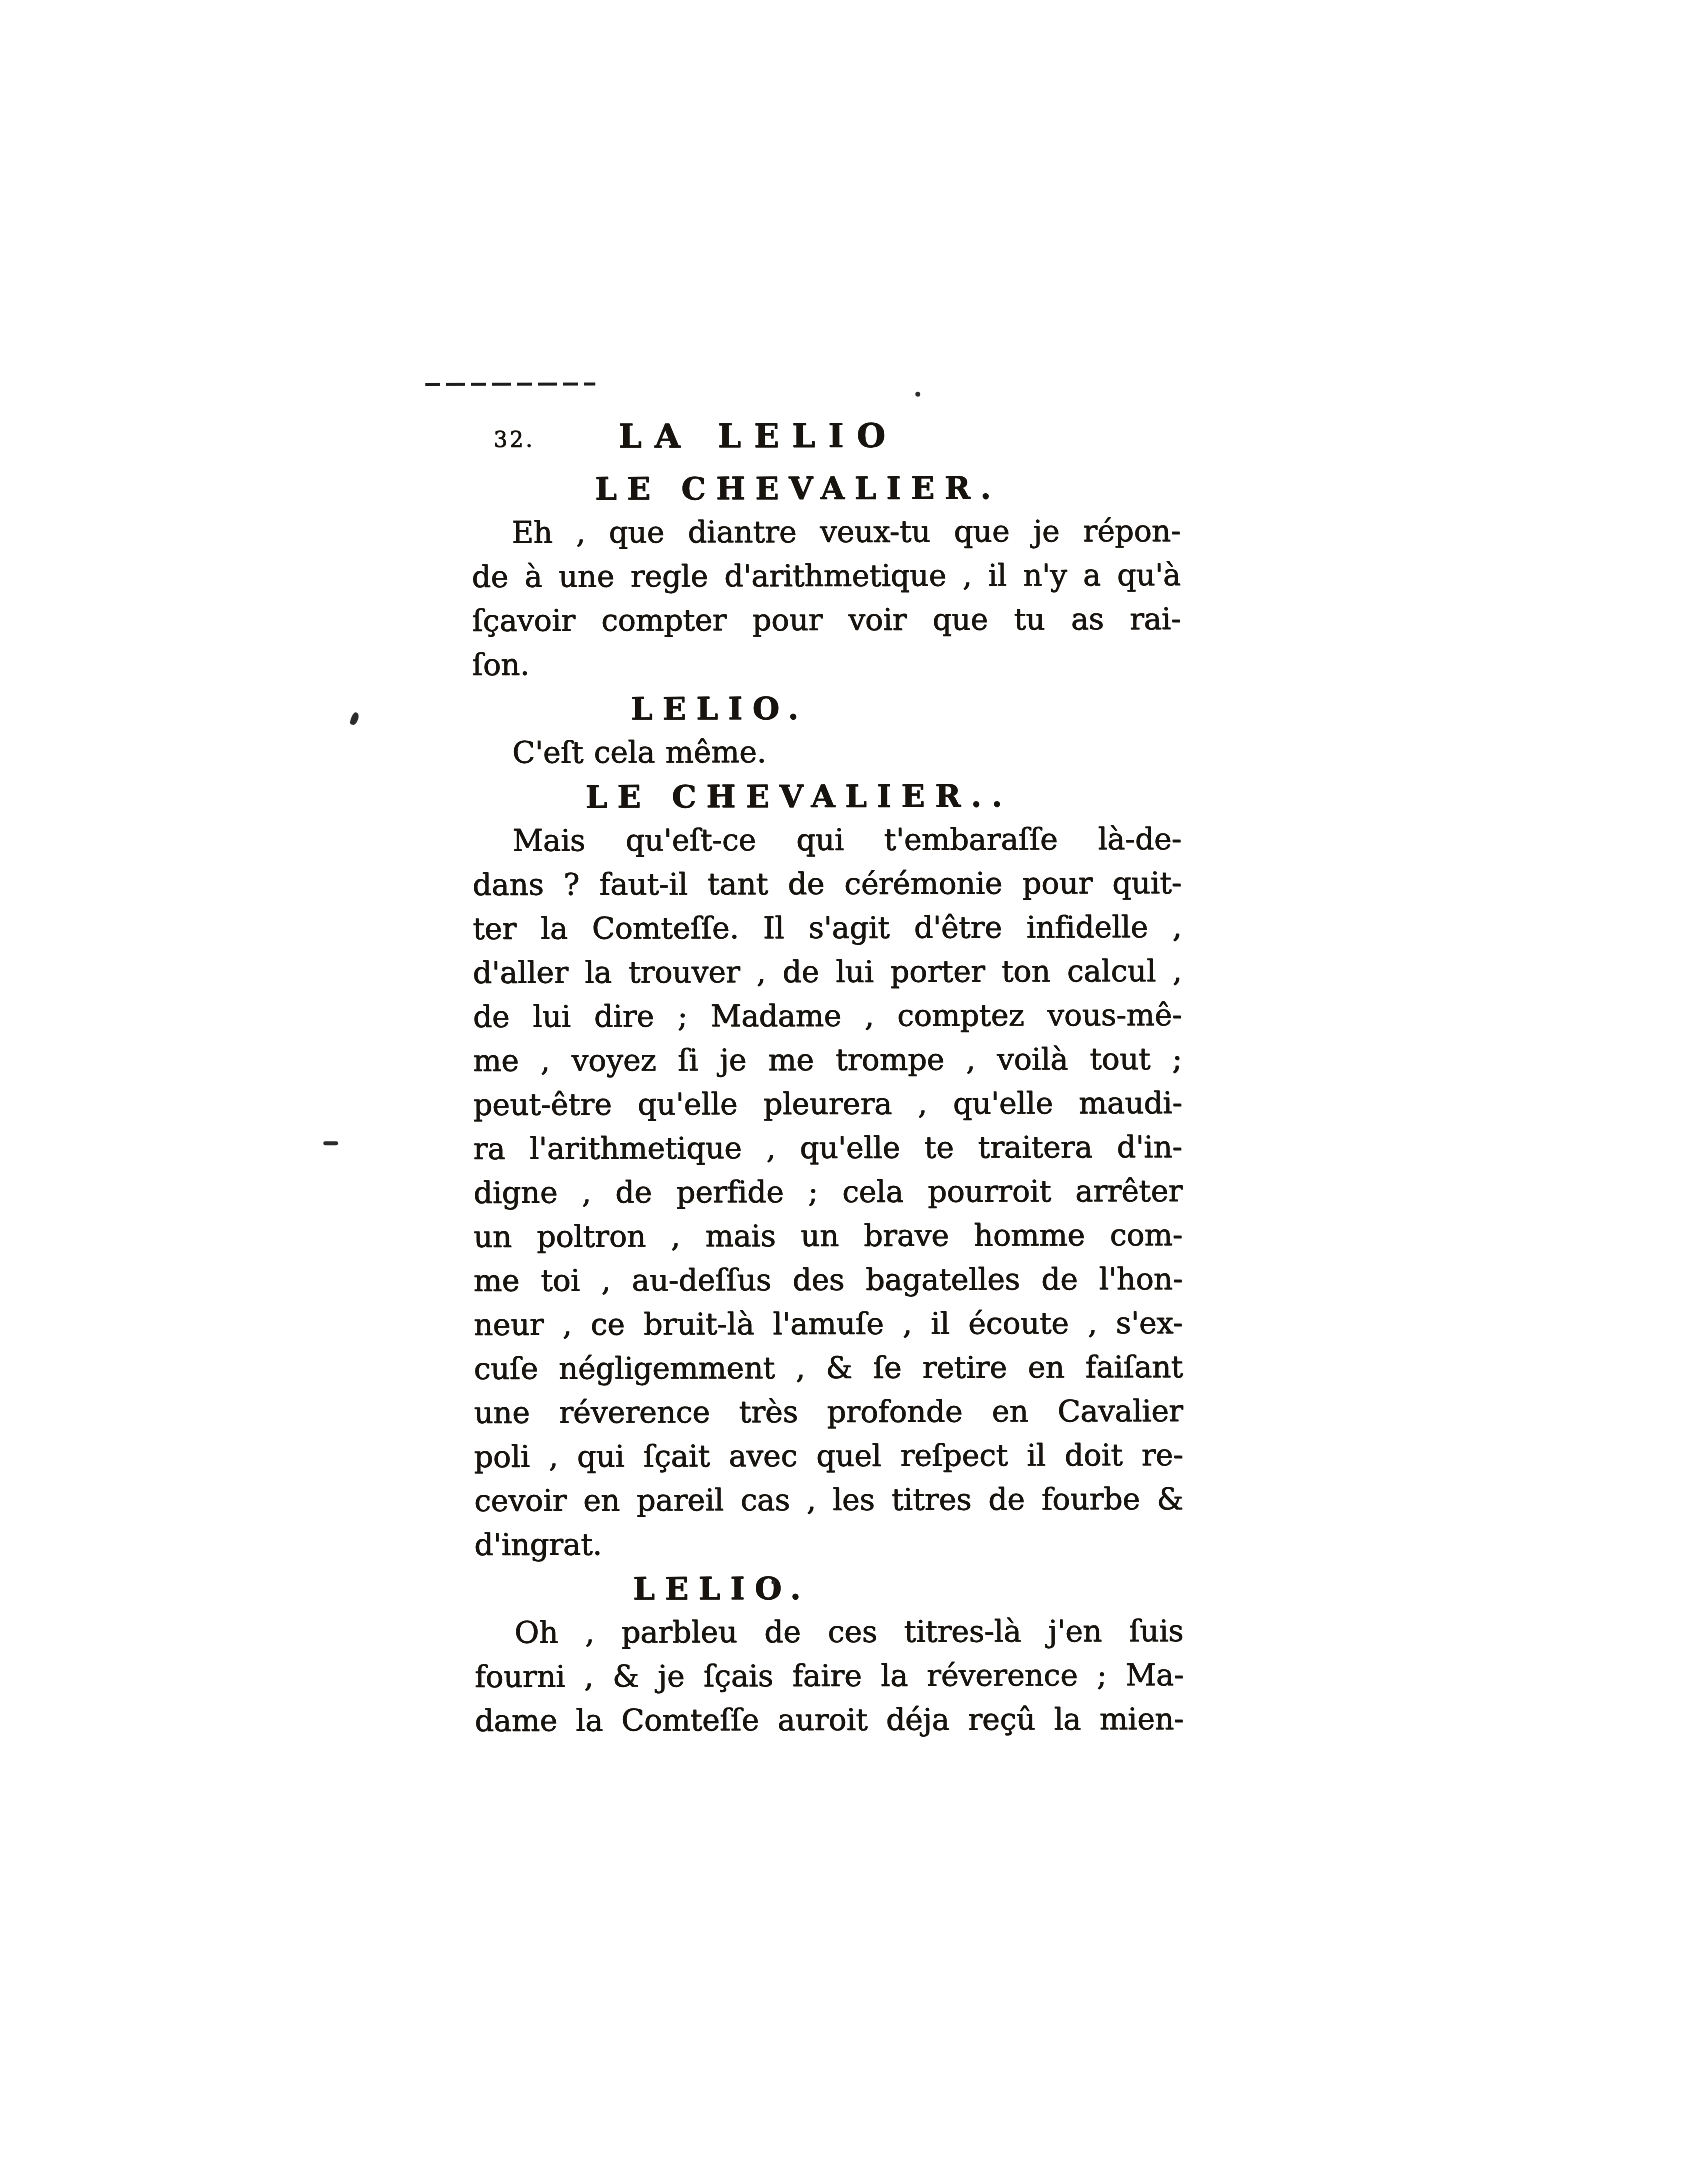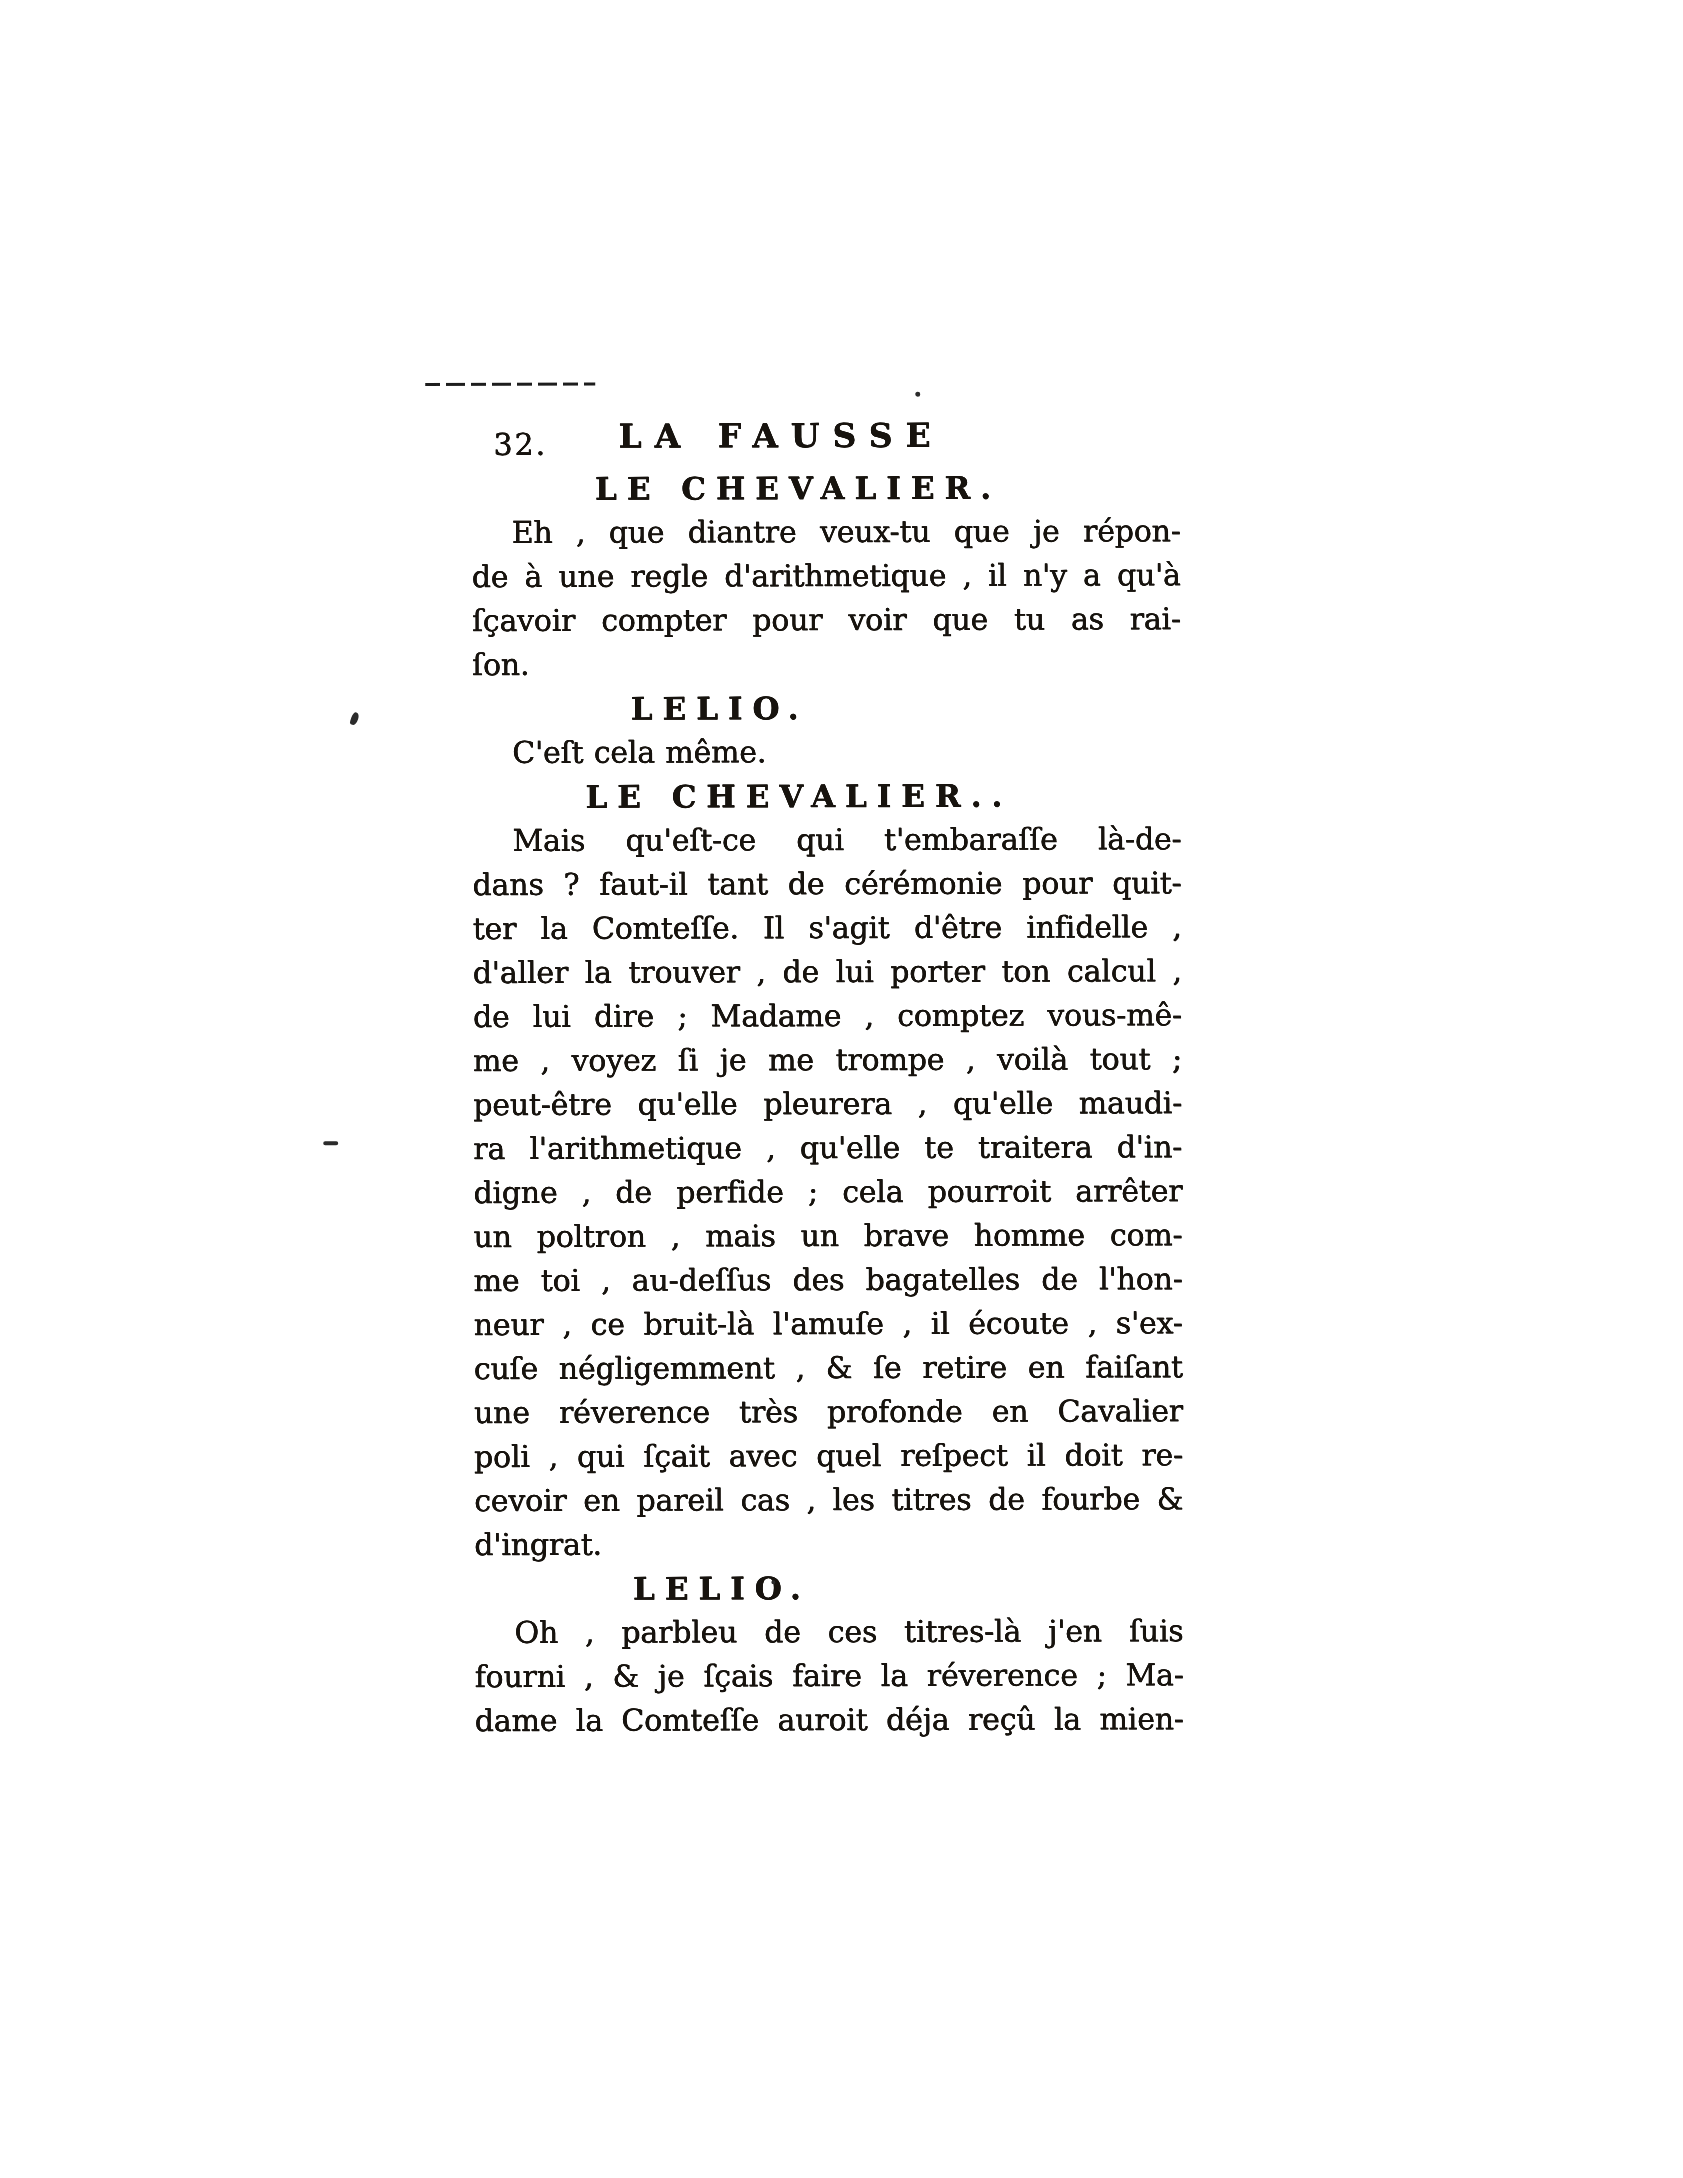--- a/index.html
+++ b/index.html
@@ -15,21 +15,21 @@
     text-shadow:0 0 0.6px currentColor, 0.3px 0.3px 0.5px currentColor;
     transform:rotate(-0.15deg);
   }
   .rule {
     position:absolute; left:-46px; top:6px; width:170px; height:3px;
     background:repeating-linear-gradient(90deg,
       #1d1d1d 0 15px, transparent 15px 21px,
       #1d1d1d 21px 40px, transparent 40px 46px);
   }
   .runhead { position:relative; height:44px; margin-top:46px; }
-  .pagenum { position:absolute; left:22px; top:4px; font-size:30px; letter-spacing:2px; }
+  .pagenum { position:absolute; left:22px; top:4px; font-size:22px; letter-spacing:2px; }
   .runtitle {
     position:absolute; left:147px; top:-6px;
     font-size:33px; font-weight:bold; letter-spacing:13px; white-space:nowrap;
   }
   .speaker {
     width:653px; text-align:center; height:44px; line-height:44px;
     font-size:31px; font-weight:bold; letter-spacing:10px; white-space:nowrap;
   }
   .speaker.lelio { width:495px; }
   .line {
@@ -46,21 +46,21 @@
   .speck.s3 { left:444px; top:16px; width:5px; height:5px; border-radius:50%; }
   .speck.s4 { left:297px; top:1204px; width:4px; height:4px; border-radius:50%; }
 </style>
 </head>
 <body>
 
 <div class="sheet">
   <div class="rule"></div>
   <div class="runhead">
     <span class="pagenum">32.</span>
-    <span class="runtitle">LA FAUSSE</span>
+    <span class="runtitle">LA LELIO</span>
   </div>
   <div id="sections">
       <div class="speaker">LE CHEVALIER.</div>
       <div class="speech">
         <div class="line indent">Eh , que diantre veux-tu que je répon-</div>
         <div class="line">de à une regle d'arithmetique , il n'y a qu'à</div>
         <div class="line">ſçavoir compter pour voir que tu as rai-</div>
         <div class="line end">ſon.</div>
       </div>
       <div class="speaker lelio">LELIO.</div>

